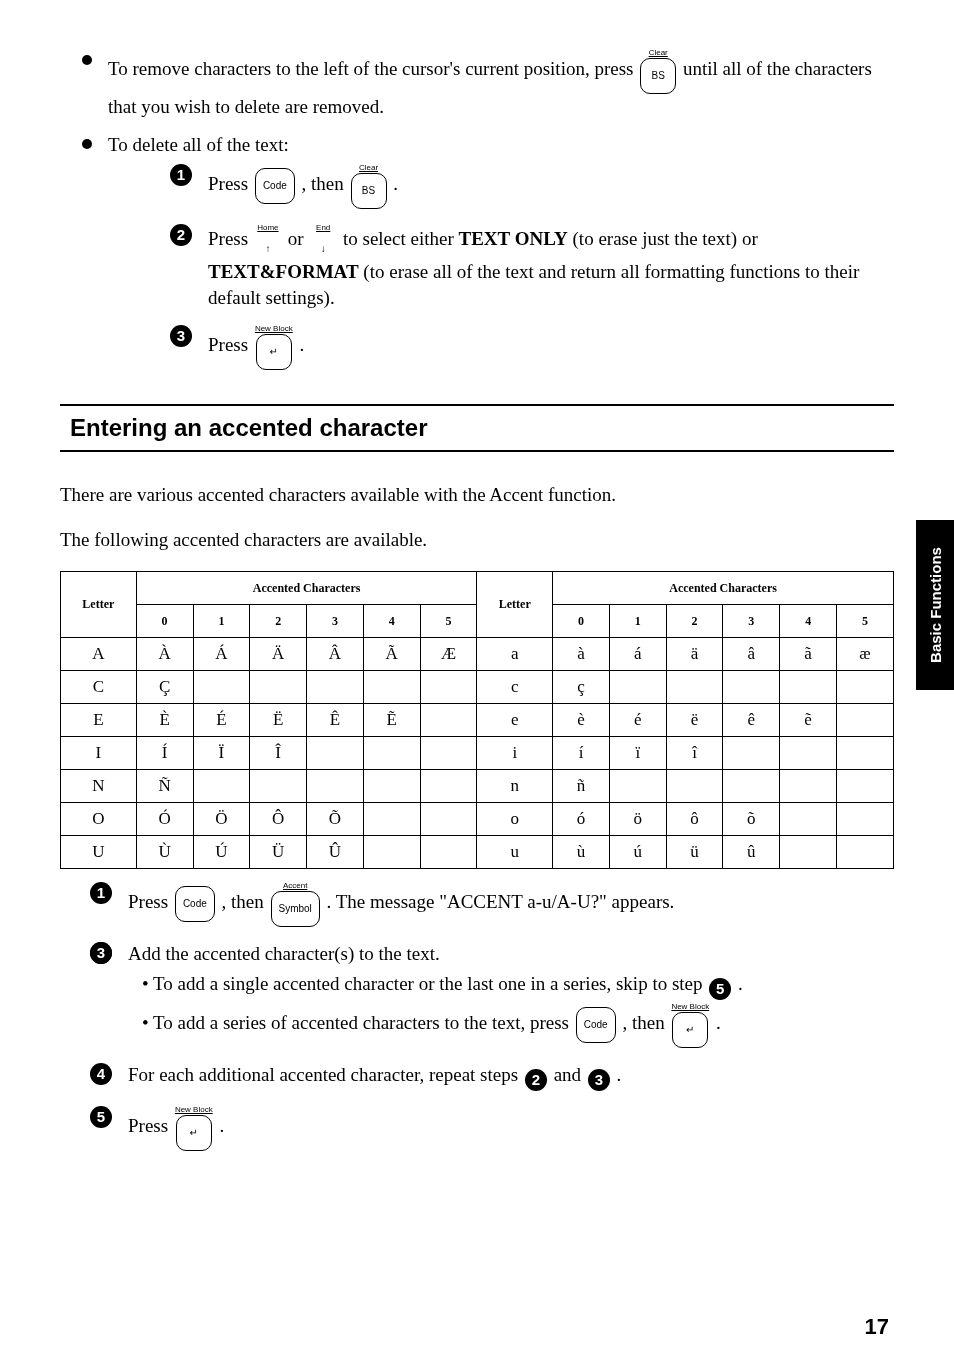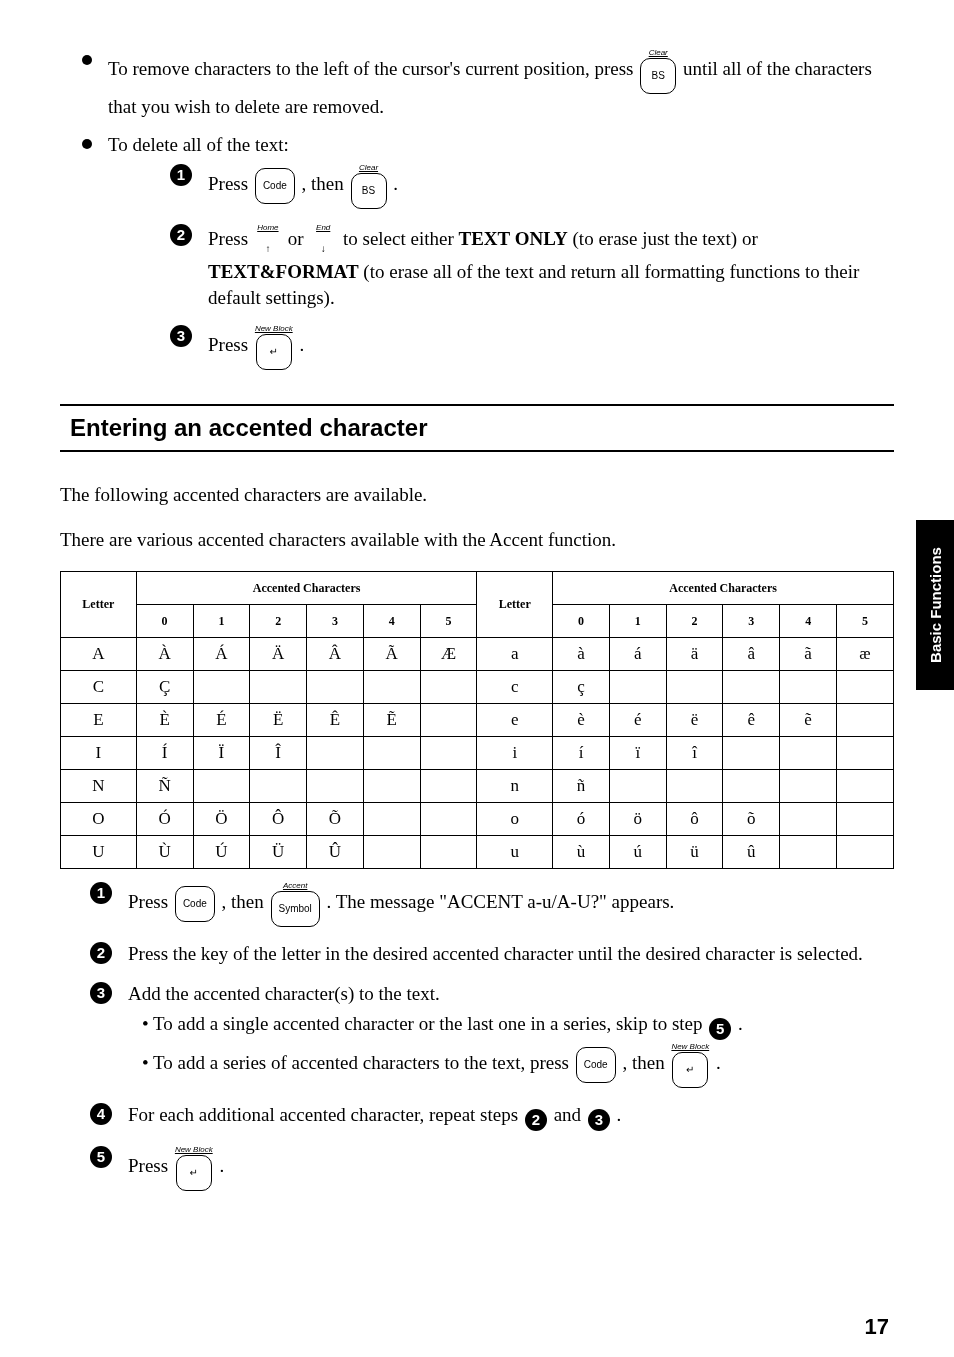--- a/index.html
+++ b/index.html
@@ -98,21 +98,20 @@
     margin: 0 2px;
     font-family: Arial, Helvetica, sans-serif;
     text-align: center;
   }
   .key .toplabel {
     font-size: 8px;
     line-height: 9px;
     text-decoration: underline;
     display: block;
     margin-bottom: 1px;
-    font-style: italic;
   }
   .key-pill {
     display: inline-block;
     border: 1.6px solid #000;
     border-radius: 10px;
     padding: 10px 7px;
     font-size: 10px;
     min-width: 20px;
     line-height: 14px;
   }
@@ -219,22 +218,22 @@
             <span class="key-pill">↵</span>
           </span>
           <span>.</span>
         </div>
       </div>
     </li>
   </ul>
 
   <h2 class="main-section">Entering an accented character</h2>
 
+  <p class="body-text">There are various accented characters available with the Accent function.</p>
   <p class="body-text">The following accented characters are available.</p>
-  <p class="body-text">There are various accented characters available with the Accent function.</p>
 
   <table class="accent">
     <thead>
       <tr>
         <th rowspan="2" style="width:8%">Letter</th>
         <th colspan="6">Accented Characters</th>
         <th rowspan="2" style="width:8%">Letter</th>
         <th colspan="6">Accented Characters</th>
       </tr>
       <tr id="col-head-row">
@@ -376,21 +375,20 @@
       <span>, then </span>
       <span class="key">
         <span class="toplabel">Accent</span>
         <span class="key-pill">Symbol</span>
       </span>
       <span>. The message "ACCENT a-u/A-U?" appears.</span>
     </div>
 
     <div class="step">
       <span class="step-num">2</span>
-      <span>Press the key of the letter in the desired accented character until the desired character is selected.</span>
     </div>
 
     <div class="step">
       <span class="step-num">3</span>
       <span>Add the accented character(s) to the text.</span>
       <div class="sub-bullets">
         <div>
           • <span>To add a single accented character or the last one in a series, skip to step </span>
           <span class="step-num inline">5</span>
           <span>.</span>

